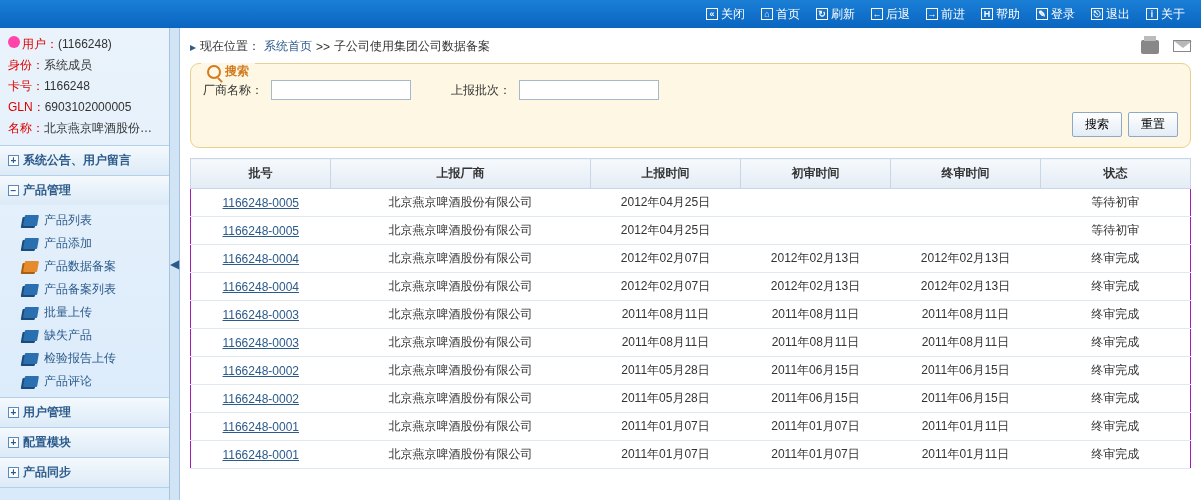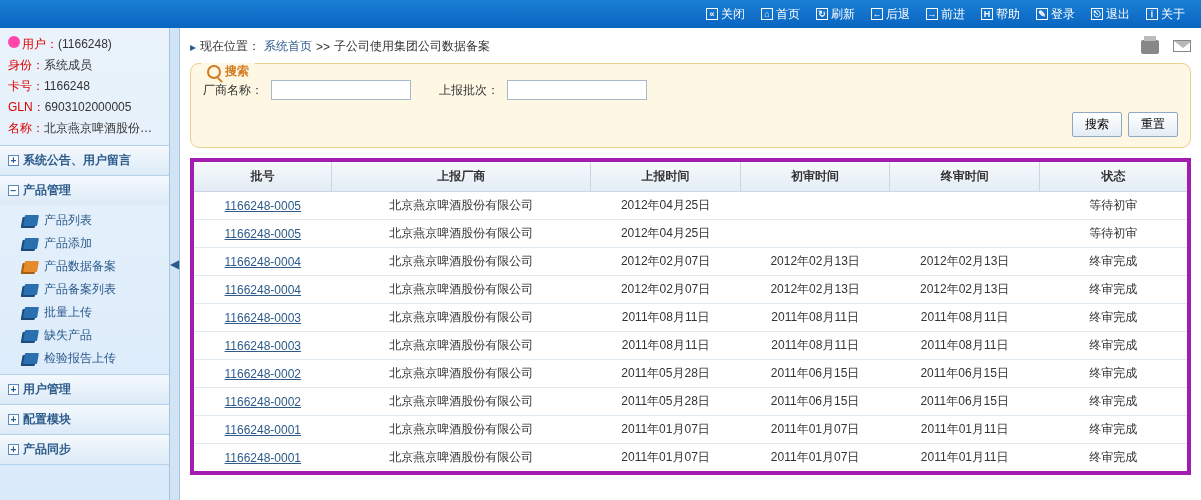--- a/index.html
+++ b/index.html
@@ -44,21 +44,21 @@
 .search-panel { border: 1px solid #e8d090; background: #fdf7e3; padding: 0; margin-bottom: 10px; border-radius: 9px; position: relative; }
 .search-panel .legend { position: absolute; top: -1px; left: 10px; background: #fdf7e3; padding: 0 6px; display: flex; align-items: center; gap: 4px; color: #d27a1e; font-weight: bold; }
 .search-panel .legend .mag { display: inline-block; width: 14px; height: 14px; border: 2px solid #d27a1e; border-radius: 50%; position: relative; }
 .search-panel .legend .mag::after { content: ''; position: absolute; right: -4px; bottom: -4px; width: 6px; height: 2px; background: #d27a1e; transform: rotate(45deg); }
 .search-panel .fields { padding: 16px 12px 12px 12px; display: flex; align-items: center; gap: 8px; }
 .search-panel .fields label { color: #333; }
 .search-panel .fields input { border: 1px solid #a6b8cc; height: 20px; width: 140px; padding: 0 4px; }
 .search-panel .buttons { display: flex; justify-content: flex-end; padding: 0 12px 10px 12px; gap: 6px; }
 .search-panel .buttons button { border: 1px solid #8fa8c3; background: linear-gradient(to bottom, #fff, #e3ecf5); padding: 3px 12px; cursor: pointer; border-radius: 2px; font-size: 12px; }
 
-.data-table { width: 100%; border-collapse: collapse; border: 4px solid #a21caf; }
+.data-table { width: 100%; border-collapse: collapse; border: 1px solid #a21caf; }
 .data-table th { background: linear-gradient(to bottom, #f6f9fc, #e3ecf5); border: 1px solid #c8d6e6; padding: 6px 4px; font-weight: bold; color: #333; }
 .data-table td { border-bottom: 1px solid #e0e8f0; padding: 5px 16px; text-align: center; color: #333; }
 .data-table td.link { }
 .data-table td.link a { color: #2b5a8b; text-decoration: underline; cursor: pointer; }
 </style>
 </head>
 <body>
 
 <div class="top-toolbar">
   <div class="btn">
@@ -142,20 +142,24 @@
             <span class="book-icon"></span>
             <span>批量上传</span>
           </div>
           <div class="item">
             <span class="book-icon"></span>
             <span>缺失产品</span>
           </div>
           <div class="item">
             <span class="book-icon"></span>
             <span>检验报告上传</span>
+          </div>
+          <div class="item">
+            <span class="book-icon"></span>
+            <span>产品评论</span>
           </div>
         </div>
     </div>
 
     <div class="menu-group">
       <div class="menu-header">
           <span class="toggle">+</span>
           <span>用户管理</span>
         </div>
     </div>
@@ -191,21 +195,21 @@
     </div>
 
     <div class="search-panel">
       <div class="legend">
           <span class="mag"></span>
           <span>搜索</span>
         </div>
       <div class="fields">
         <label>厂商名称：</label>
         <input type="text" style="">
-        <label style="margin-left:20px;">上报批次：</label>
+        <label style="margin-left:32px;">上报批次：</label>
         <input type="text" style="">
       </div>
       <div class="buttons">
         <button>搜索</button>
         <button>重置</button>
       </div>
     </div>
 
     <table class="data-table">
       <thead>

